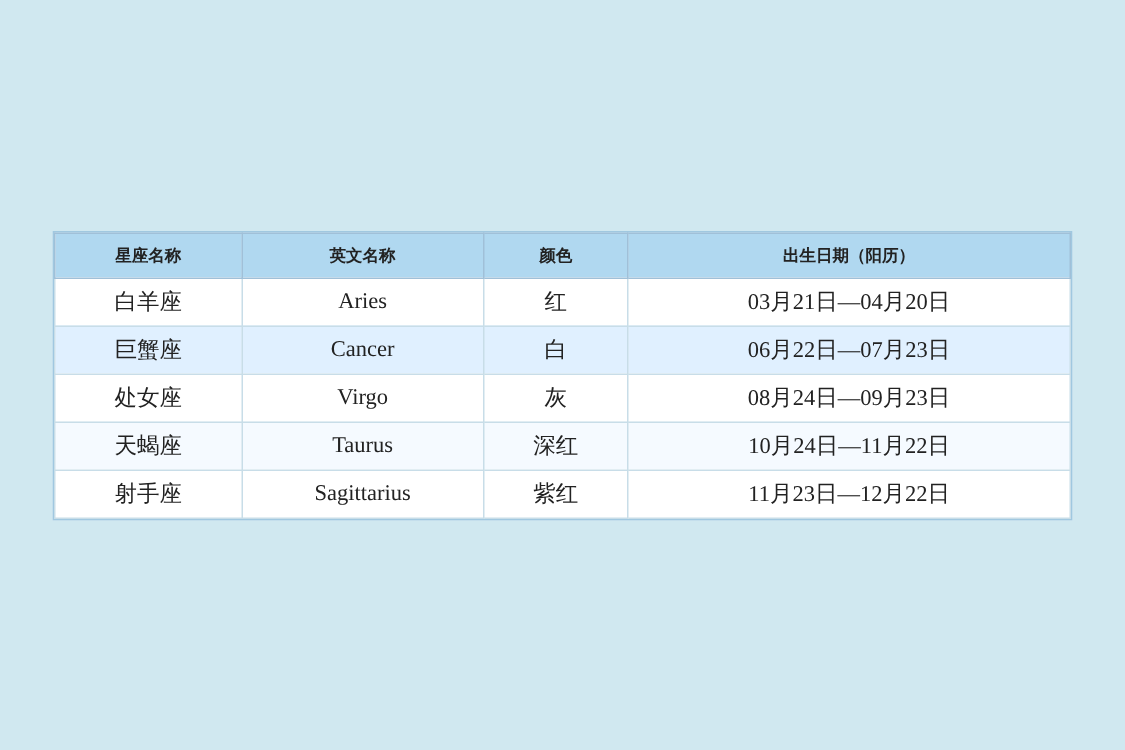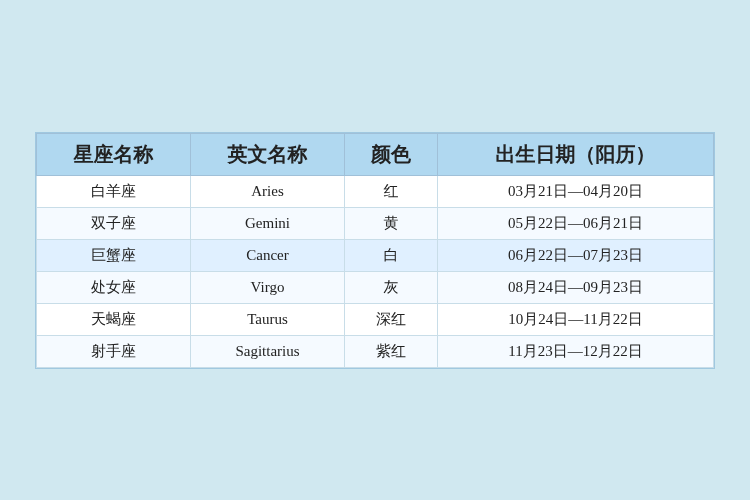--- a/index.html
+++ b/index.html
@@ -24,21 +24,21 @@
     }
     thead tr {
       background: #b0d8f0;
     }
     thead th {
       border: 1px solid #a0c0d8;
       padding: 7px 10px;
       text-align: center;
       font-weight: bold;
       color: #222;
-      font-size: 20px;
+      font-size: 11px;
     }
     tbody tr {
       background: #fff;
     }
     tbody tr:nth-child(even) {
       background: #f5faff;
     }
     tbody td {
       border: 1px solid #c8dde8;
       padding: 6px 10px;
@@ -63,26 +63,20 @@
           <th>出生日期（阳历）</th>
         </tr>
     </thead>
     <tbody id="table-body">
     <tr>
           <td>白羊座</td>
           <td>Aries</td>
           <td>红</td>
           <td>03月21日—04月20日</td>
         </tr>
-        <tr>
-          <td>双子座</td>
-          <td>Gemini</td>
-          <td>黄</td>
-          <td>05月22日—06月21日</td>
-        </tr>
         <tr class="highlight-row">
           <td>巨蟹座</td>
           <td>Cancer</td>
           <td>白</td>
           <td>06月22日—07月23日</td>
         </tr>
         <tr>
           <td>处女座</td>
           <td>Virgo</td>
           <td>灰</td>

